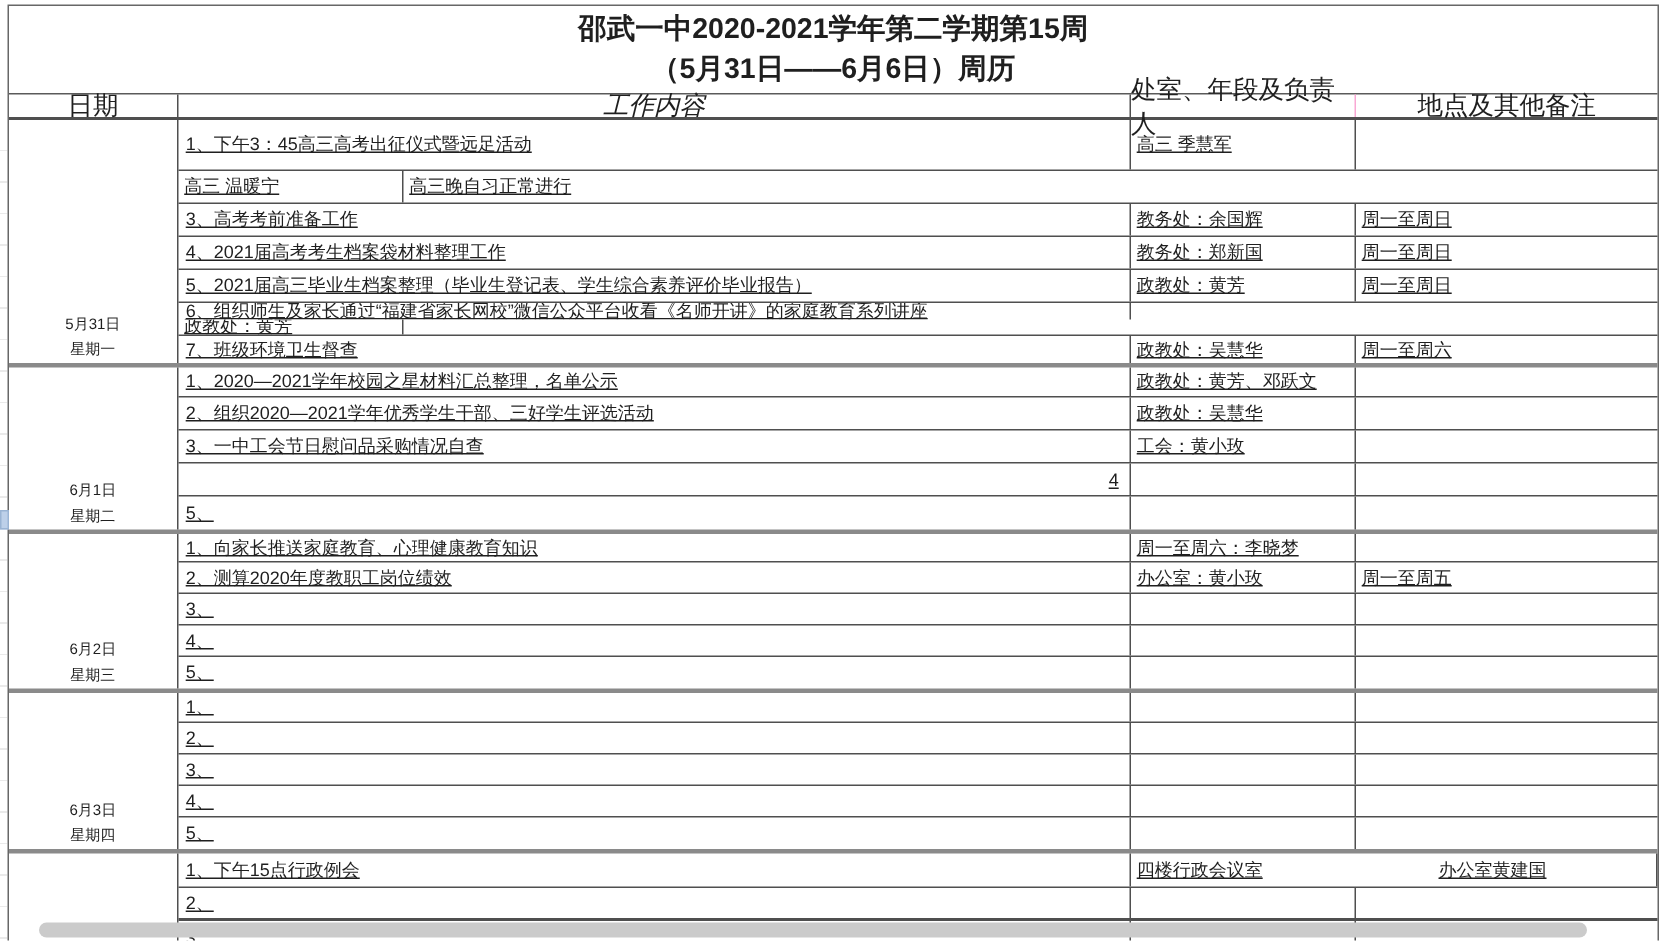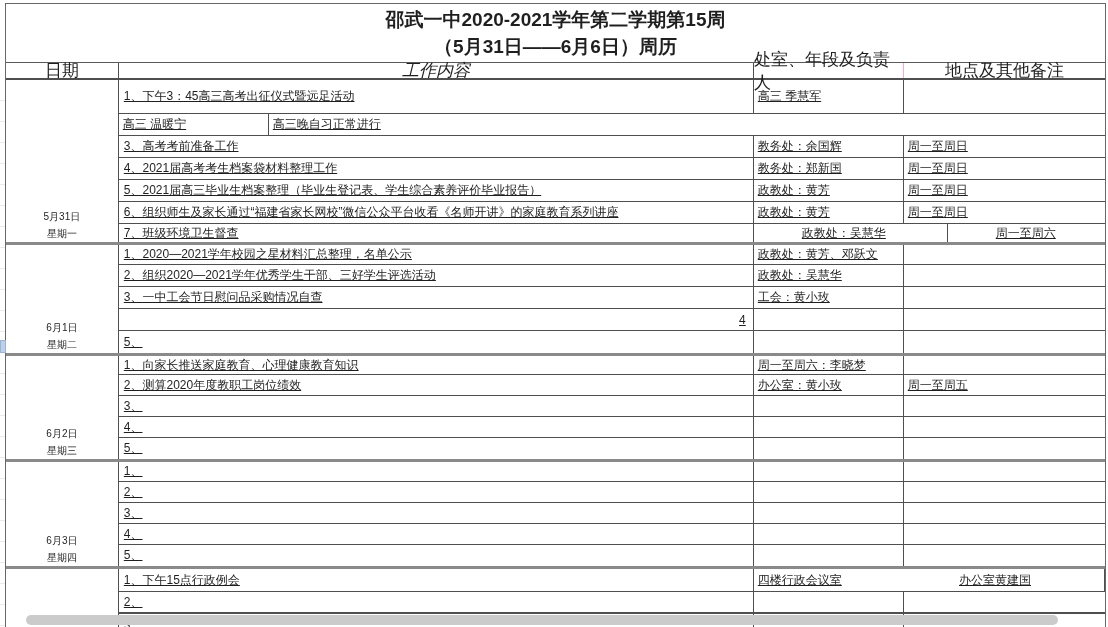--- a/index.html
+++ b/index.html
@@ -97,26 +97,26 @@
           <div class="row" style="height: 22px;">
             <div class="cell r-content">4、2021届高考考生档案袋材料整理工作</div>
             <div class="cell r-dept">教务处：郑新国</div>
             <div class="cell r-loc">周一至周日</div>
           </div>
           <div class="row" style="height: 22px;">
             <div class="cell r-content">5、2021届高三毕业生档案整理（毕业生登记表、学生综合素养评价毕业报告）</div>
             <div class="cell r-dept">政教处：黄芳</div>
             <div class="cell r-loc">周一至周日</div>
           </div>
-          <div class="row" style="height: 22px;">
+          <div class="row" style="height: 22px; flex-direction: column;">
             <div class="cell r-content">6、组织师生及家长通过“福建省家长网校”微信公众平台收看《名师开讲》的家庭教育系列讲座</div>
             <div class="cell r-dept">政教处：黄芳</div>
             <div class="cell r-loc">周一至周日</div>
           </div>
-          <div class="row" style="height: 18px; gap: 44px;">
+          <div class="row" style="height: 18px;">
             <div class="cell r-content">7、班级环境卫生督查</div>
             <div class="cell r-dept">政教处：吴慧华</div>
             <div class="cell r-loc">周一至周六</div>
           </div>
         </div>
       </div>
       <div class="section">
         <div class="sec-date">
           <div>6月1日</div>
           <div>星期二</div>

